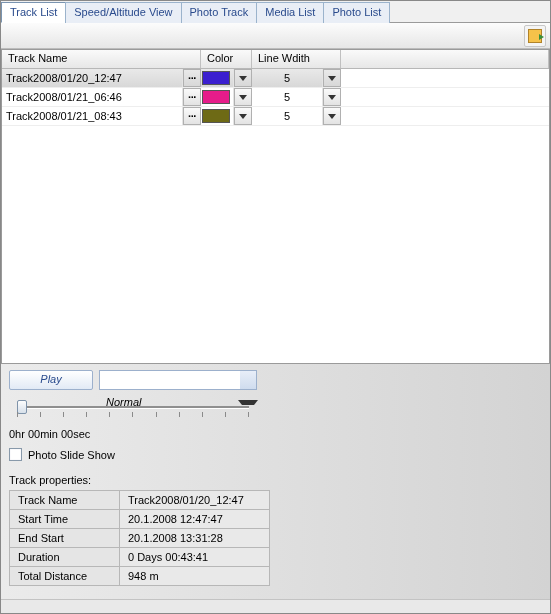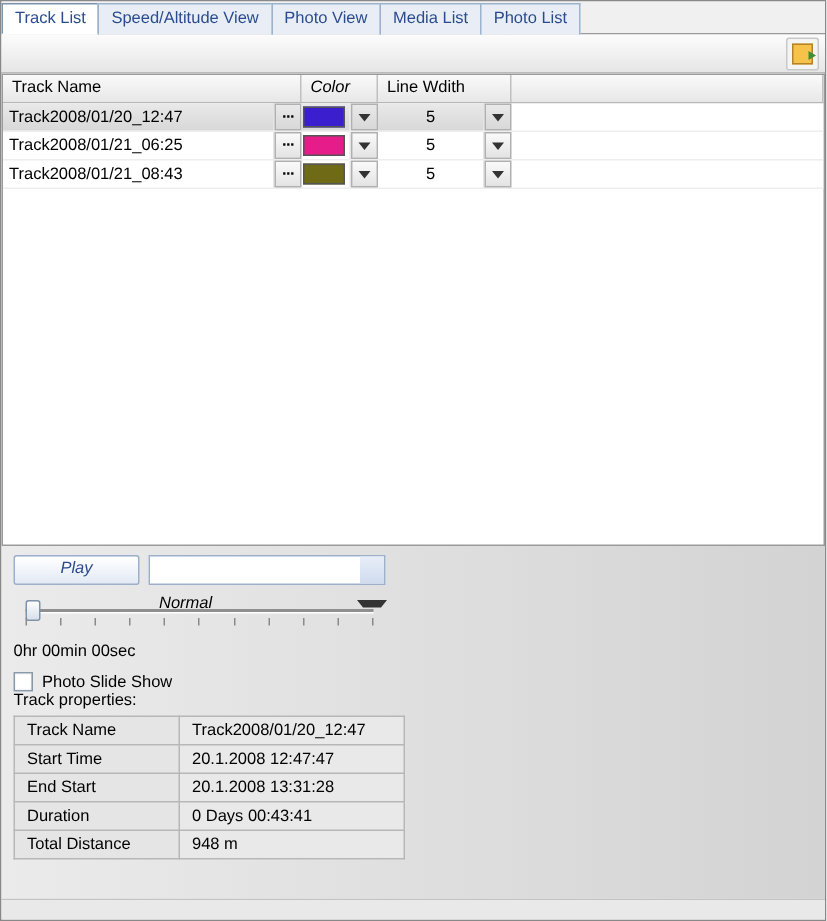--- a/index.html
+++ b/index.html
@@ -73,21 +73,21 @@
     background: linear-gradient(#fafafa,#e7e7e7);
     border-bottom: 1px solid #b7b7b7;
     height: 19px;
   }
   .gh {
     border-right: 1px solid #c0c0c0;
     padding: 2px 6px 0 6px;
     font-size: 11px;
   }
   .gh-name { width: 199px; }
-  .gh-color { width: 51px; font-style: italic; }
+  .gh-color { width: 51px; }
   .gh-line { width: 89px; text-align:left; }
   .grid-body {
     background: #fff;
   }
   .grow {
     display: flex;
     height: 19px;
     align-items: stretch;
     border-bottom: 1px solid #eee;
   }
@@ -193,21 +193,21 @@
   .slider-ticks {
     position: absolute; left:8px; right:8px; top:12px;
     display: flex; justify-content: space-between;
   }
   .slider-ticks i { width:1px; height:5px; background:#8a8a8a; display:block;}
   .timelabel {
     margin: 8px 0 8px 0;
   }
   .chk-row {
     display: flex; align-items: center; gap: 6px;
-    margin-bottom: 0;
+    margin-bottom: 13px;
   }
   .chk {
     width: 13px; height: 13px;
     border: 1px solid #89a;
     background: #fff;
     box-shadow: inset 0 0 1px #ccd;
   }
   .props-title { margin-bottom: 4px; }
   .proptable {
     border-collapse: collapse;
@@ -240,21 +240,21 @@
   }
 </style>
 </head>
 <body>
 
 <div class="app">
 
   <div class="tabbar">
     <div class="tab active">Track List</div>
     <div class="tab">Speed/Altitude View</div>
-    <div class="tab">Photo View</div>
+    <div class="tab">Photo Track</div>
     <div class="tab">Media List</div>
     <div class="tab">Photo List</div>
   </div>
 
   <div class="toolbar">
     <div class="icon-btn">
       <span class="door-icon"></span>
     </div>
   </div>
 
@@ -274,21 +274,21 @@
           </div>
           <div class="cell cell-dd">
             <span class="caret"></span>
           </div>
           <div class="cell cell-width">5</div>
           <div class="cell cell-dd">
             <span class="caret"></span>
           </div>
         </div>
         <div class="grow">
-          <div class="cell cell-name">Track2008/01/21_06:25</div>
+          <div class="cell cell-name">Track2008/01/21_06:46</div>
           <div class="cell cell-dots">···</div>
           <div class="cell cell-color">
             <div class="swatch" style="background: rgb(230, 28, 138);"></div>
           </div>
           <div class="cell cell-dd">
             <span class="caret"></span>
           </div>
           <div class="cell cell-width">5</div>
           <div class="cell cell-dd">
             <span class="caret"></span>

